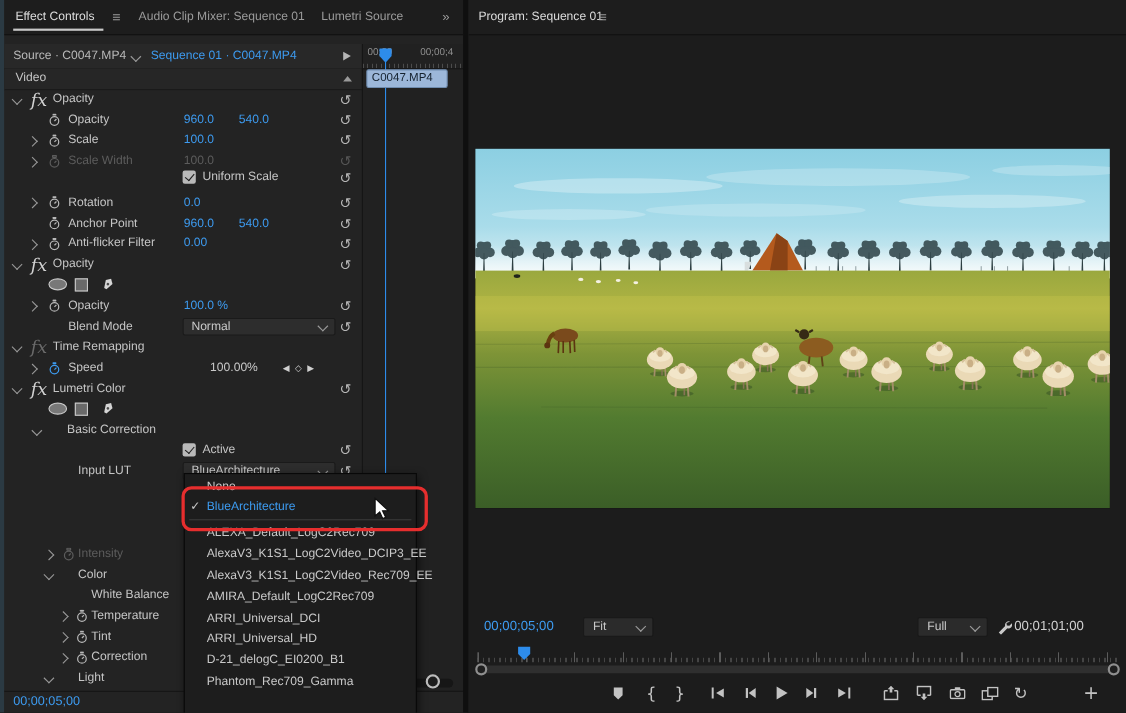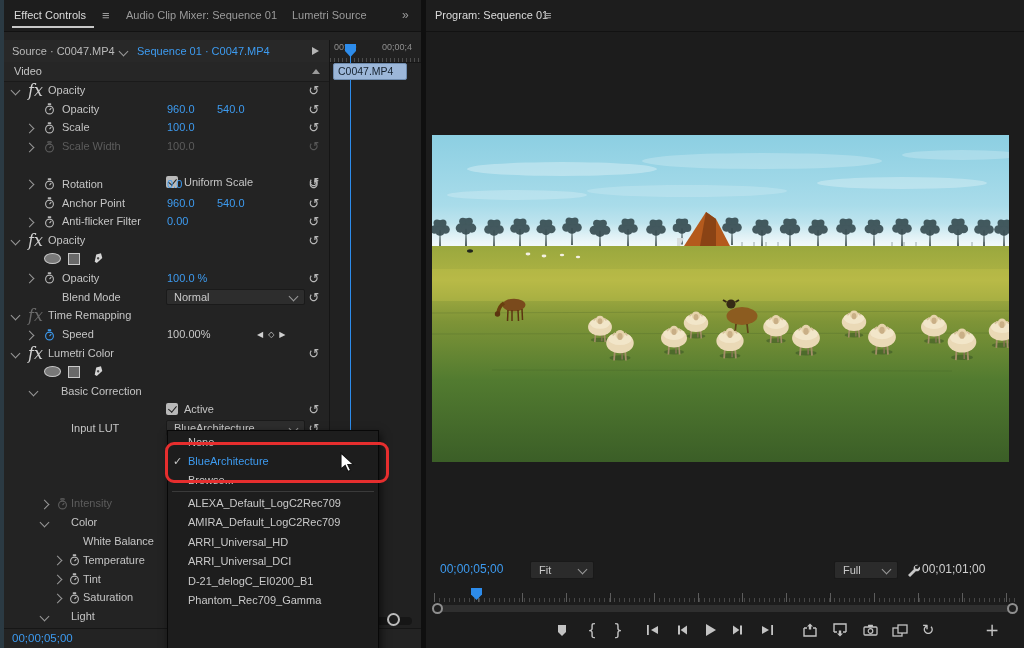--- a/index.html
+++ b/index.html
@@ -29,21 +29,21 @@
   .lbl{position:absolute;top:0;white-space:nowrap;color:#c5c5c5;}
   .dim .lbl,.dim .val{color:#5c5c5c !important;}
   .dim svg *{stroke:#5c5c5c !important;fill-opacity:.4;}
   .tw{position:absolute;width:6px;height:6px;border-right:1.4px solid #989898;border-bottom:1.4px solid #989898;top:6px;}
   .tw.open{transform:rotate(45deg);}
   .tw.closed{transform:rotate(-45deg);top:6.5px;}
   .fxb{position:absolute;top:0;font-style:italic;font-size:16px;color:#d2d2d2;font-family:"DejaVu Serif",serif;}
   .fxb.dim2{color:#6a6a6a;}
   .swi{position:absolute;top:3.5px;}
   .val{position:absolute;top:0;color:#3d9bf0;white-space:nowrap;}
-  .val.gray{color:#c9c9c9;}
+  .val.gray{color:#c9c9c9;margin-left:24px;}
   .rst{position:absolute;left:302px;top:0;width:16px;height:19px;color:#b8b8b8;font-size:13px;text-align:center;}
   .rst.dim3{color:#565656;}
   .cb{position:absolute;width:12px;height:12px;background:#b9b9b9;border-radius:2px;top:3px;left:162px;}
   .cb:after{content:"";position:absolute;left:3.5px;top:0.5px;width:3.5px;height:7px;border:solid #1e1e1e;border-width:0 1.8px 1.8px 0;transform:rotate(40deg);}
   .dd{position:absolute;left:162px;top:1px;width:139px;height:16px;background:#2d2d2d;border:1px solid #1a1a1a;border-radius:2px;color:#c9c9c9;line-height:14px;padding-left:7px;box-sizing:border-box;}
   .dd .ddchv{position:absolute;right:7px;top:3.5px;width:6px;height:6px;border-right:1.3px solid #9a9a9a;border-bottom:1.3px solid #9a9a9a;transform:rotate(45deg);}
   .shp{position:absolute;top:3px;}
   .shp-ell{width:15px;height:9px;border:1.5px solid #c9c9c9;border-radius:50%;background:#787878;}
   .shp-rect{width:10px;height:10px;border:1.5px solid #c9c9c9;background:#696969;}
   .navk{position:absolute;left:253px;top:0;color:#cfcfcf;font-size:8px;letter-spacing:5px;}
@@ -147,21 +147,21 @@
           <span class="tw closed" style="left:22px"></span>
           <svg class="swi" width="11" height="12" style="left:40px">
             <rect x="3.8" y="0.3" width="3.4" height="1.8" rx="0.4" fill="#5c5c5c"></rect>
             <circle cx="5.5" cy="7" r="3.9" fill="none" stroke="#5c5c5c" stroke-width="1.1"></circle>
             <path d="M5.5 7L7.3 5.2" stroke="#5c5c5c" stroke-width="1.1"></path>
           </svg>
           <span class="lbl" style="left:58px">Scale Width</span>
           <span class="val" style="left:163px">100.0</span>
           <span class="rst dim3">↺</span>
         </div>
-        <div class="erow" style="top: 111px;">
+        <div class="erow" style="top: 90px;">
           <span class="cb"></span>
           <span class="lbl" style="left:180px">Uniform Scale</span>
           <span class="rst ">↺</span>
         </div>
         <div class="erow" style="top: 112.8px;">
           <span class="tw closed" style="left:22px"></span>
           <svg class="swi" width="11" height="12" style="left:40px">
             <rect x="3.8" y="0.3" width="3.4" height="1.8" rx="0.4" fill="#b8b8b8"></rect>
             <circle cx="5.5" cy="7" r="3.9" fill="none" stroke="#b8b8b8" stroke-width="1.1"></circle>
             <path d="M5.5 7L7.3 5.2" stroke="#b8b8b8" stroke-width="1.1"></path>
@@ -300,21 +300,21 @@
           </svg>
           <span class="lbl" style="left:79px">Tint</span>
         </div>
         <div class="erow" style="top: 526.4px;">
           <span class="tw closed" style="left:50px"></span>
           <svg class="swi" width="11" height="12" style="left:65px">
             <rect x="3.8" y="0.3" width="3.4" height="1.8" rx="0.4" fill="#b8b8b8"></rect>
             <circle cx="5.5" cy="7" r="3.9" fill="none" stroke="#b8b8b8" stroke-width="1.1"></circle>
             <path d="M5.5 7L7.3 5.2" stroke="#b8b8b8" stroke-width="1.1"></path>
           </svg>
-          <span class="lbl" style="left:79px">Saturation</span>
+          <span class="lbl" style="left:79px">Correction</span>
         </div>
         <div class="erow" style="top: 545.2px;">
           <span class="tw open" style="left:37px"></span>
           <span class="lbl" style="left:67px">Light</span>
         </div>
         <div class="erow" style="top: 564px;">
           <span class="lbl" style="left:79px">Exposure</span>
         </div>
       </div>
 
@@ -336,26 +336,27 @@
       </svg>
     </div>
 
     <div class="abs" id="left-footer">
       <span class="abs blue" id="footer-tc">00;00;05;00</span>
     </div>
 
     <div class="abs" id="lut-menu">
         <div class="menu-item">None</div>
         <div class="menu-item sel"><span class="chk">✓</span>BlueArchitecture</div>
-        <div class="menu-item">Browse...</div>
         <div class="menu-sep"></div>
         <div class="menu-item lut">ALEXA_Default_LogC2Rec709</div>
+        <div class="menu-item lut">AlexaV3_K1S1_LogC2Video_DCIP3_EE</div>
+        <div class="menu-item lut">AlexaV3_K1S1_LogC2Video_Rec709_EE</div>
         <div class="menu-item lut">AMIRA_Default_LogC2Rec709</div>
+        <div class="menu-item lut">ARRI_Universal_DCI</div>
         <div class="menu-item lut">ARRI_Universal_HD</div>
-        <div class="menu-item lut">ARRI_Universal_DCI</div>
         <div class="menu-item lut">D-21_delogC_EI0200_B1</div>
         <div class="menu-item lut">Phantom_Rec709_Gamma</div>
       </div>
     <div class="abs" id="red-annotation"></div>
     <svg class="abs" id="cursor" width="15" height="22">
       <path d="M1 1 L1 17 L5.2 13.4 L8 19.5 L10.6 18.3 L7.8 12.4 L13 12.2 Z" fill="#ffffff" stroke="#111" stroke-width="1.1"></path>
     </svg>
   </div>
 
   <div class="abs" id="divider"></div>

